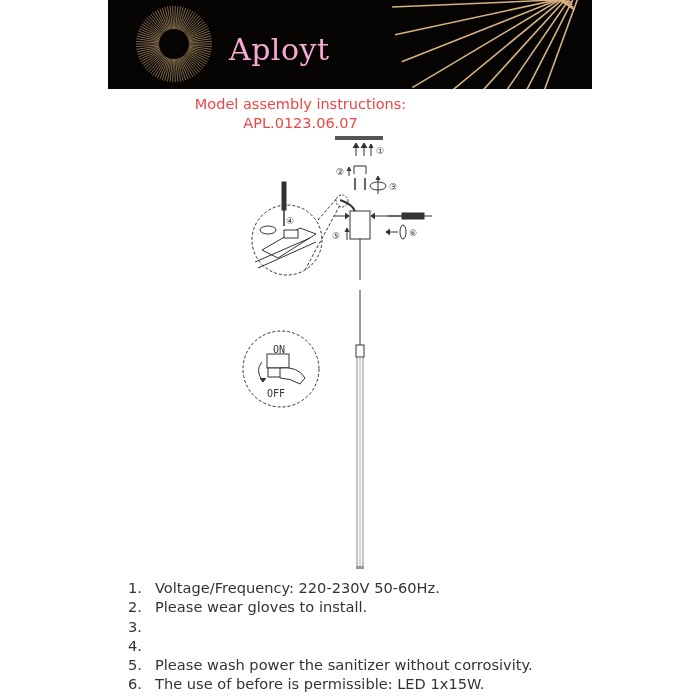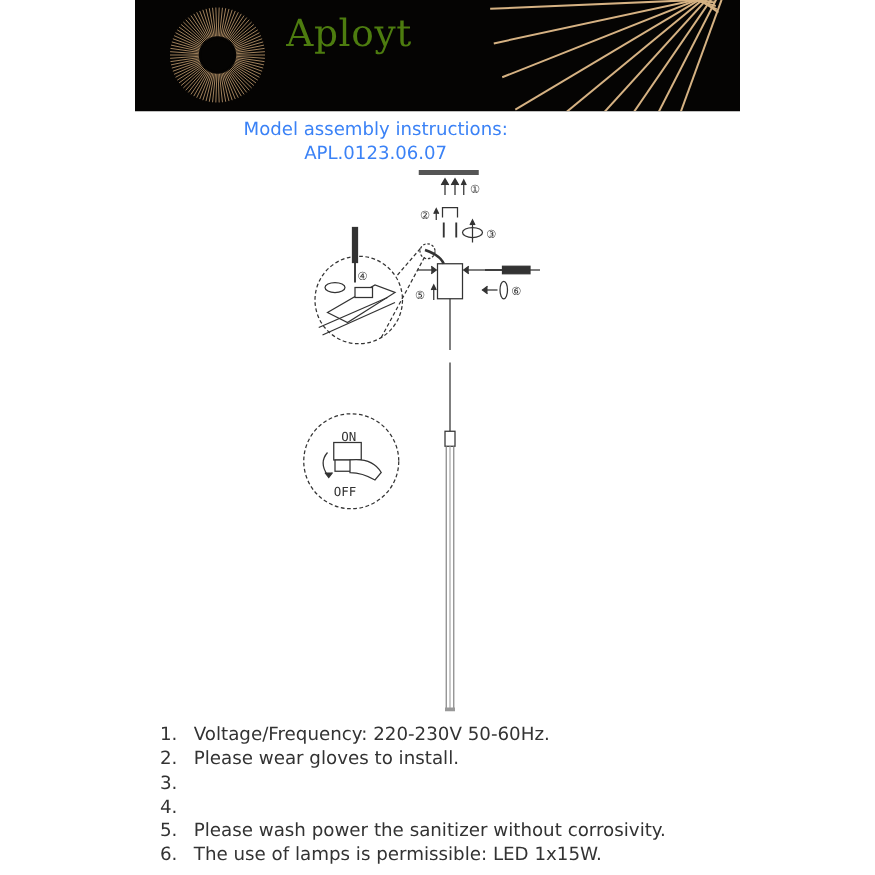--- a/index.html
+++ b/index.html
@@ -1,20 +1,20 @@
 <!DOCTYPE html>
 <html><head>
   <meta charset="utf-8">
   <style>
     html, body { margin: 0; padding: 0; background: #ffffff; }
     body { width: 700px; height: 700px; position: relative; overflow: hidden; font-family: "DejaVu Sans", sans-serif; color: #2a2a2a; }
     .banner { position: absolute; left: 108px; top: 0; width: 484px; height: 89px; background: #050403; overflow: hidden; }
     .banner svg { position: absolute; left: 0; top: 0; }
-    .brand { position: absolute; left: 121px; top: 10px; font-family: "DejaVu Serif", serif; font-size: 30px; color: #4d7c0f; letter-spacing: 0.5px; font-weight: normal; }
-    .title { position: absolute; left: 0; width: 601px; top: 95px; text-align: center; font-size: 14.5px; line-height: 19px; color: #3b82f6; }
+    .brand { position: absolute; left: 121px; top: 32px; font-family: "DejaVu Serif", serif; font-size: 30px; color: #f9a8d4; letter-spacing: 0.5px; font-weight: normal; }
+    .title { position: absolute; left: 0; width: 601px; top: 95px; text-align: center; font-size: 14.5px; line-height: 19px; color: #ef4444; }
     .diagram { position: absolute; left: 0; top: 0; }
     .notes { position: absolute; left: 128px; top: 578px; margin: 0; padding: 0; list-style: none; font-size: 14.6px; line-height: 19.3px; color: #333; }
     .notes li { display: flex; white-space: nowrap; }
     .notes .num { width: 27px; display: inline-block; }
   </style>
 </head>
 <body>
 
 <div class="banner">
   <svg width="484" height="89" viewBox="0 0 484 89">
@@ -235,15 +235,15 @@
     </li>
     <li>
       <span class="num">4.</span>
     </li>
     <li>
       <span class="num">5.</span>
       <span>Please wash power the sanitizer without corrosivity.</span>
     </li>
     <li>
       <span class="num">6.</span>
-      <span>The use of lamps is permissible: LED 1x15W.</span>
+      <span>The use of before is permissible: LED 1x15W.</span>
     </li>
   </ol>
 
 </body></html>

